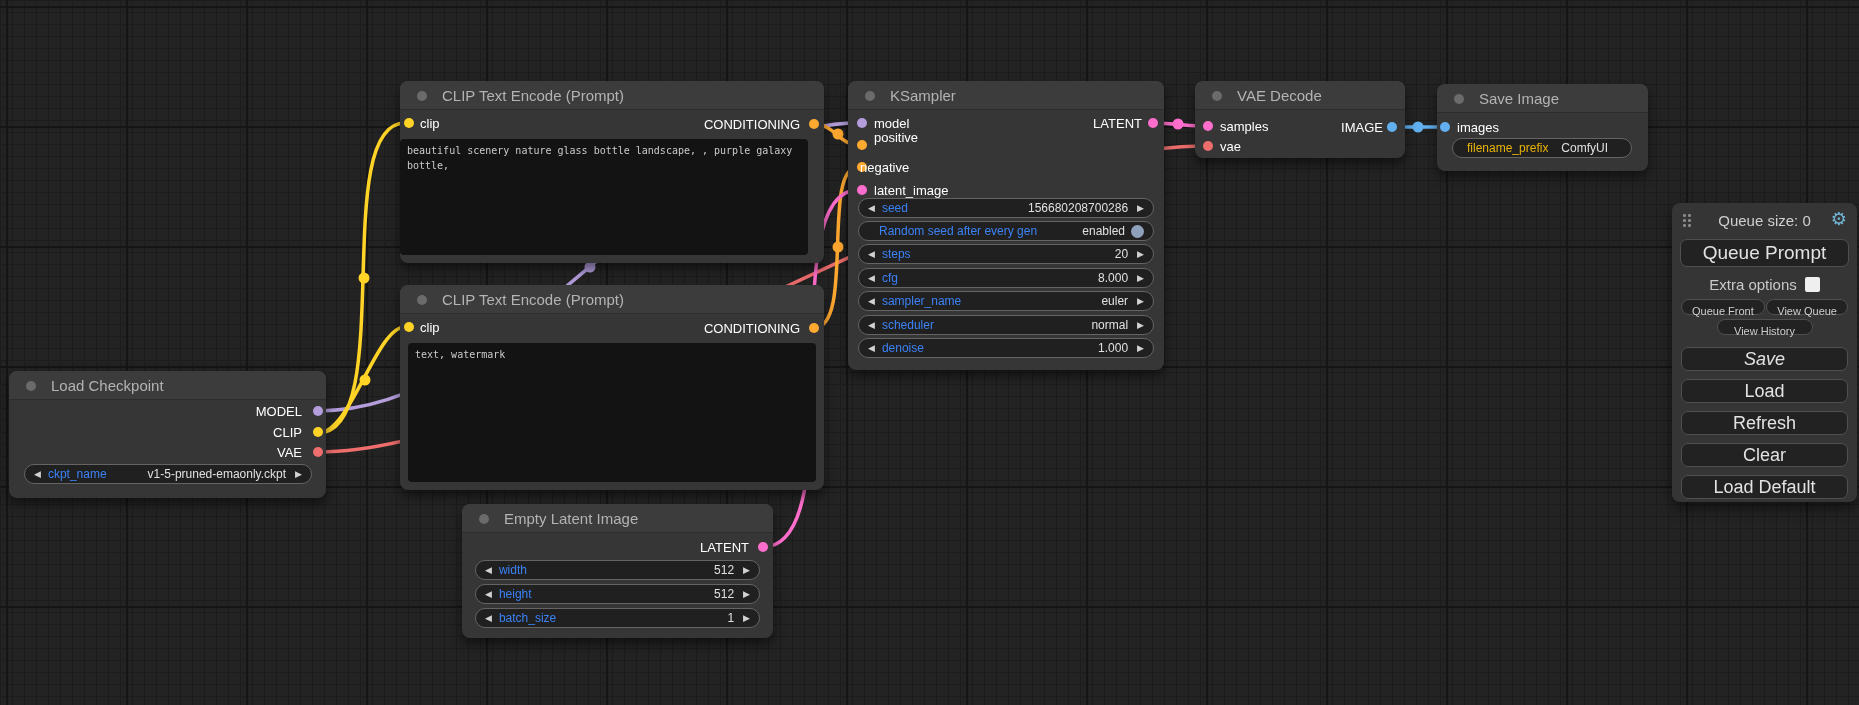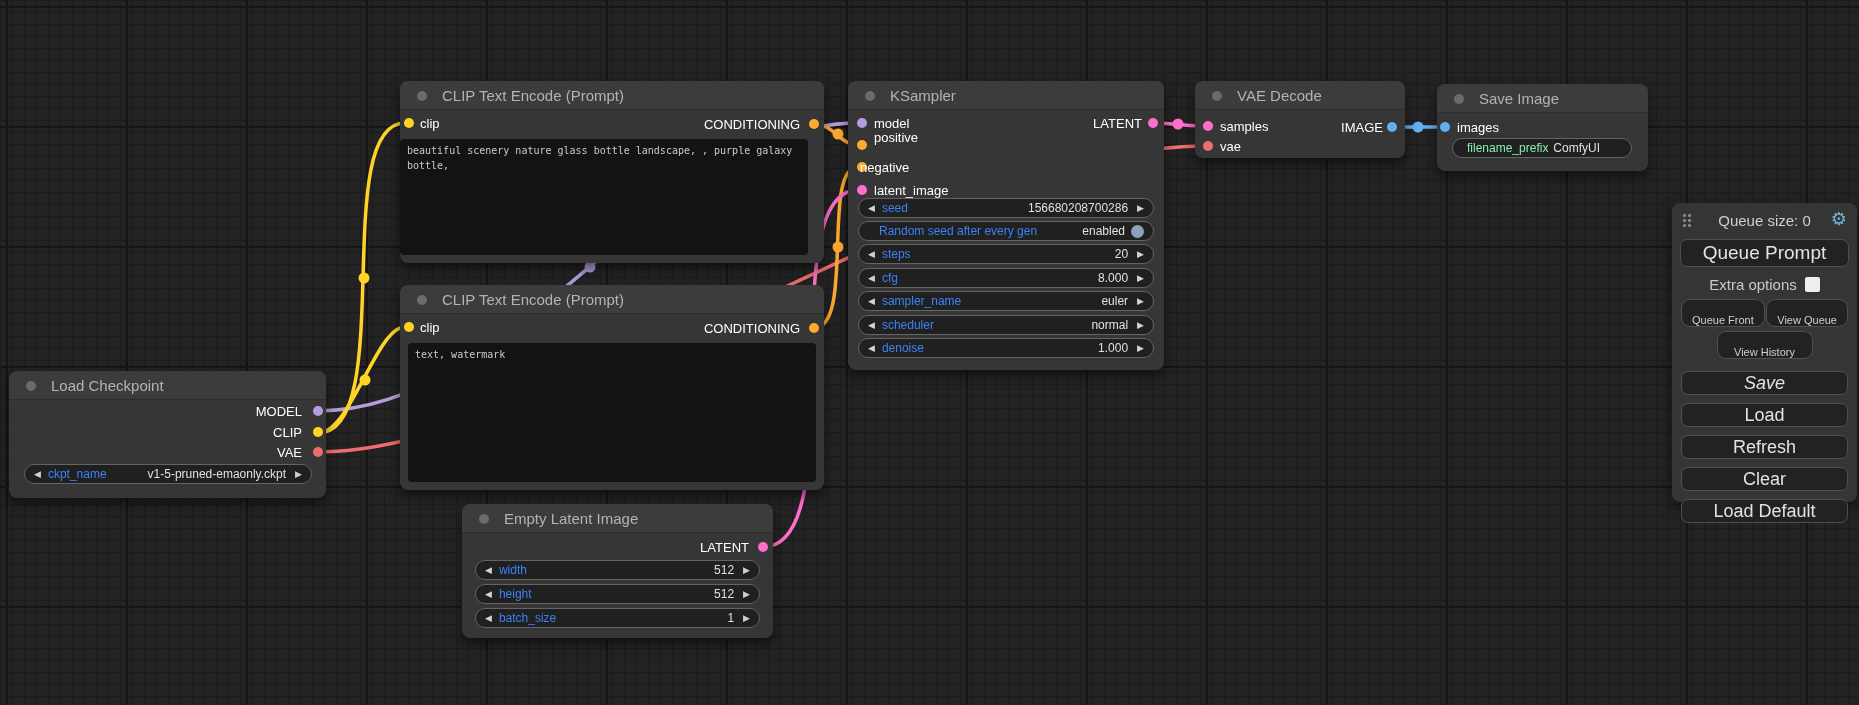--- a/index.html
+++ b/index.html
@@ -59,21 +59,21 @@
   .drag i{background:#8a8a8a; border-radius:50%;}
   .gear{position:absolute; right:10px; top:5px; font-size:18px; color:#6FB3D2; line-height:22px;}
   .qbtn{
     display:block; background:#222222; border:1px solid #4f4f4f; border-radius:7px;
     color:#e2e2e2; text-align:center; box-sizing:border-box;
   }
   .qp{margin:2px 8px 0; height:28px; font-size:19px; line-height:26px;}
   .extra{display:flex; align-items:center; justify-content:center; gap:8px; margin-top:9px; font-size:15px; color:#c9c9c9;}
   .checkbox{width:15px; height:15px; background:#efefef; border-radius:2px;}
   .smallrow{display:flex; justify-content:space-between; margin:6px 9px 0;}
-  .sbtn{height:16px; line-height:14px; font-size:11px; border-radius:9px; padding:13px 10px; color:#cfcfcf;}
+  .sbtn{height:16px; line-height:14px; font-size:11px; border-radius:9px; padding:4px 10px; color:#cfcfcf;}
   .vh{margin:4px auto 0; width:96px;}
   .big{height:24px; line-height:22px; font-size:18px; margin:8px 9px 0;}
 </style>
 </head>
 <body>
 
 <div id="canvas">
 
   <svg id="wires" width="1859" height="705">
     <g fill="none" stroke-linecap="round" stroke-width="3.5">
@@ -228,22 +228,22 @@
     <span class="plabel out" style="right:22px;top:46px;">IMAGE</span>
     <span class="pdot c-image" style="left:197px;top:46px;"></span>
   </div>
 
   <div class="node" style="left:1437px;top:84px;width:211px;height:87px;">
     <div class="title"><span>Save Image</span></div>
     <span class="tdot"></span>
     <span class="pdot c-image" style="left:8px;top:43px;"></span>
     <span class="plabel" style="left:20px;top:43px;">images</span>
     <div class="pill" style="left:15px;top:54px;width:180px;padding-left:14px;">
-      <span class="wlabel" style="margin-left:0;color:#86efac;">filename_prefix</span>
-      <span class="wvalue" style="margin-right:22px;">ComfyUI</span>
+      <span class="wlabel" style="margin-left:0;color:#eab308;">filename_prefix</span>
+      <span class="wvalue" style="margin-right:14px;">ComfyUI</span>
     </div>
   </div>
 
   <div id="queue">
     <div class="qheader">
       <span class="drag">
           <i></i>
           <i></i>
           <i></i>
           <i></i>

